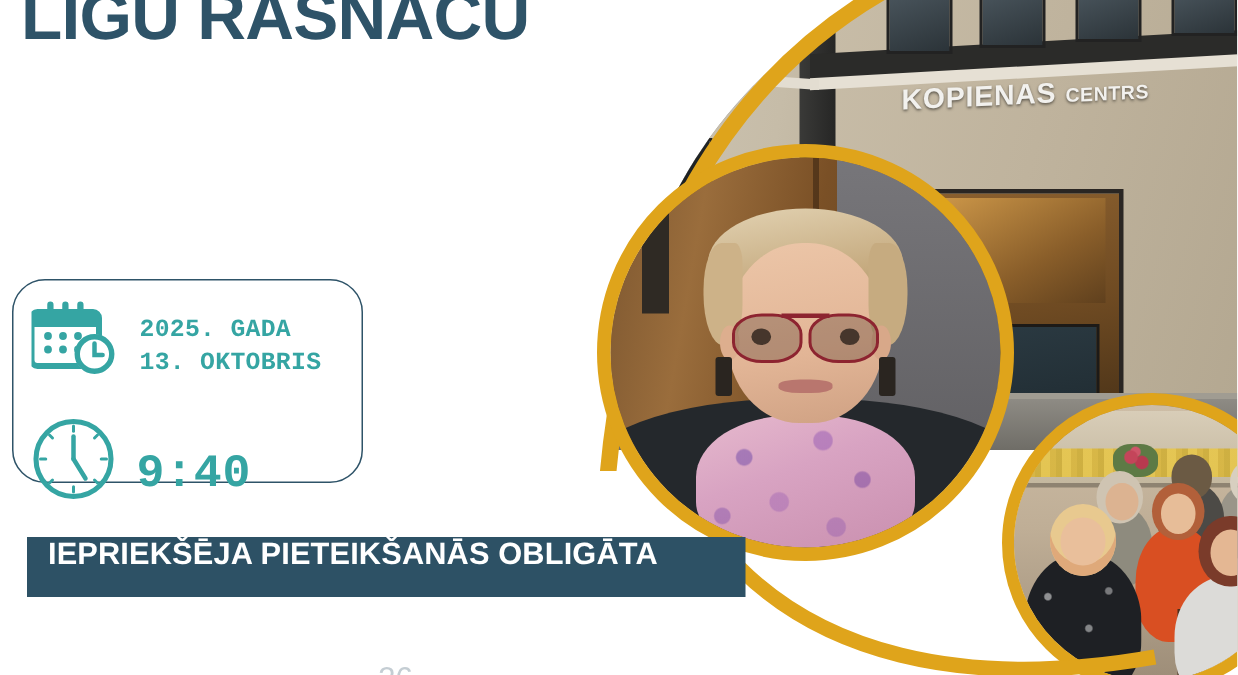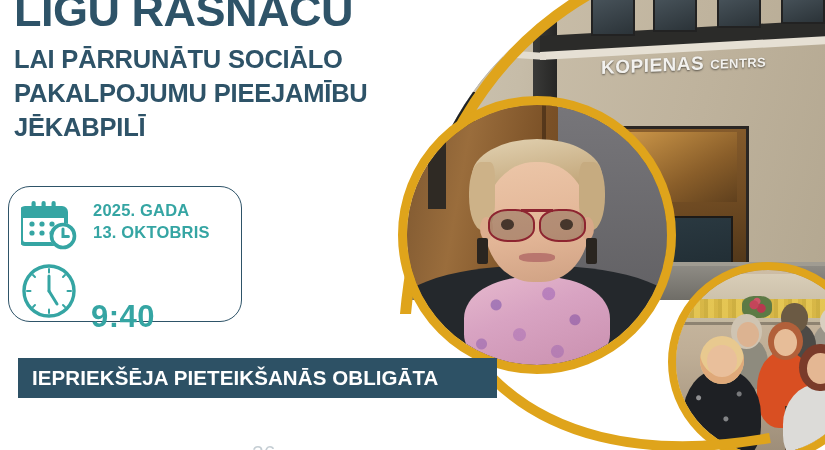--- a/index.html
+++ b/index.html
@@ -205,35 +205,35 @@
   }
   .hl-1{font-size:45px;letter-spacing:-0.5px;white-space:nowrap;}
   .hl-rest{margin-top:9px;font-size:25.5px;line-height:1.34;letter-spacing:-0.2px;}
 
   
   .info-card{
     position:absolute;left:8px;top:186px;width:234px;height:136px;
     border:1.6px solid #2e5368;border-radius:22px;background:#fff;
     box-sizing:border-box;
   }
-  .info-row{position:absolute;display:flex;align-items:flex-start;}
+  .info-row{position:absolute;display:flex;align-items:flex-end;font-family:Liberation Mono, monospace;}
   .info-row.date{left:12px;top:12px;}
   .info-row.time{left:12px;top:76px;}
   .info-text{
     color:#35a5a3;font-weight:700;margin-left:14px;
   }
   .date-text{font-size:16.5px;line-height:1.34;letter-spacing:.2px;}
   .time-text{font-size:31px;letter-spacing:.5px;margin-top:36px;}
   .icon-cal{width:58px;height:54px;display:block;}
   .icon-clock{width:56px;height:56px;display:block;}
 
   
   .banner{
     position:absolute;left:18px;top:358px;width:479px;height:40px;
-    background:#2d5165;display:flex;align-items:center;
+    background:#2d5165;display:flex;
   }
   .banner span{
     color:#ffffff;font-weight:700;font-size:20.5px;letter-spacing:.1px;
     margin-left:14px;white-space:nowrap;
   }
 
   
   .calltext{
     position:absolute;left:20px;top:411px;
     color:#3f5c70;font-size:21px;font-weight:400;letter-spacing:.2px;
@@ -334,21 +334,20 @@
     </div>
     <div class="aud-ring"></div>
   </div>
 
   <svg class="gold-arc-bottom" viewBox="0 0 360 95" preserveAspectRatio="none">
     <path d="M 8 2 C 70 78 175 100 300 78" fill="none" stroke="#dfa41b" stroke-width="10"></path>
   </svg>
 
   <div class="headline">
     <div class="hl-1">LĪGU RASNAČU</div>
-    <div class="hl-rest">LAI PĀRRUNĀTU SOCIĀLO PAKALPOJUMU PIEEJAMĪBU JĒKABPILĪ</div>
   </div>
 
   <div class="info-card">
 
     <div class="info-row date">
       <svg class="icon-cal" viewBox="0 0 58 54">
         <g fill="#35a5a3">
           <rect x="10.5" y="2" width="4.2" height="9" rx="2.1"></rect>
           <rect x="20.5" y="2" width="4.2" height="9" rx="2.1"></rect>
           <rect x="30.5" y="2" width="4.2" height="9" rx="2.1"></rect>

